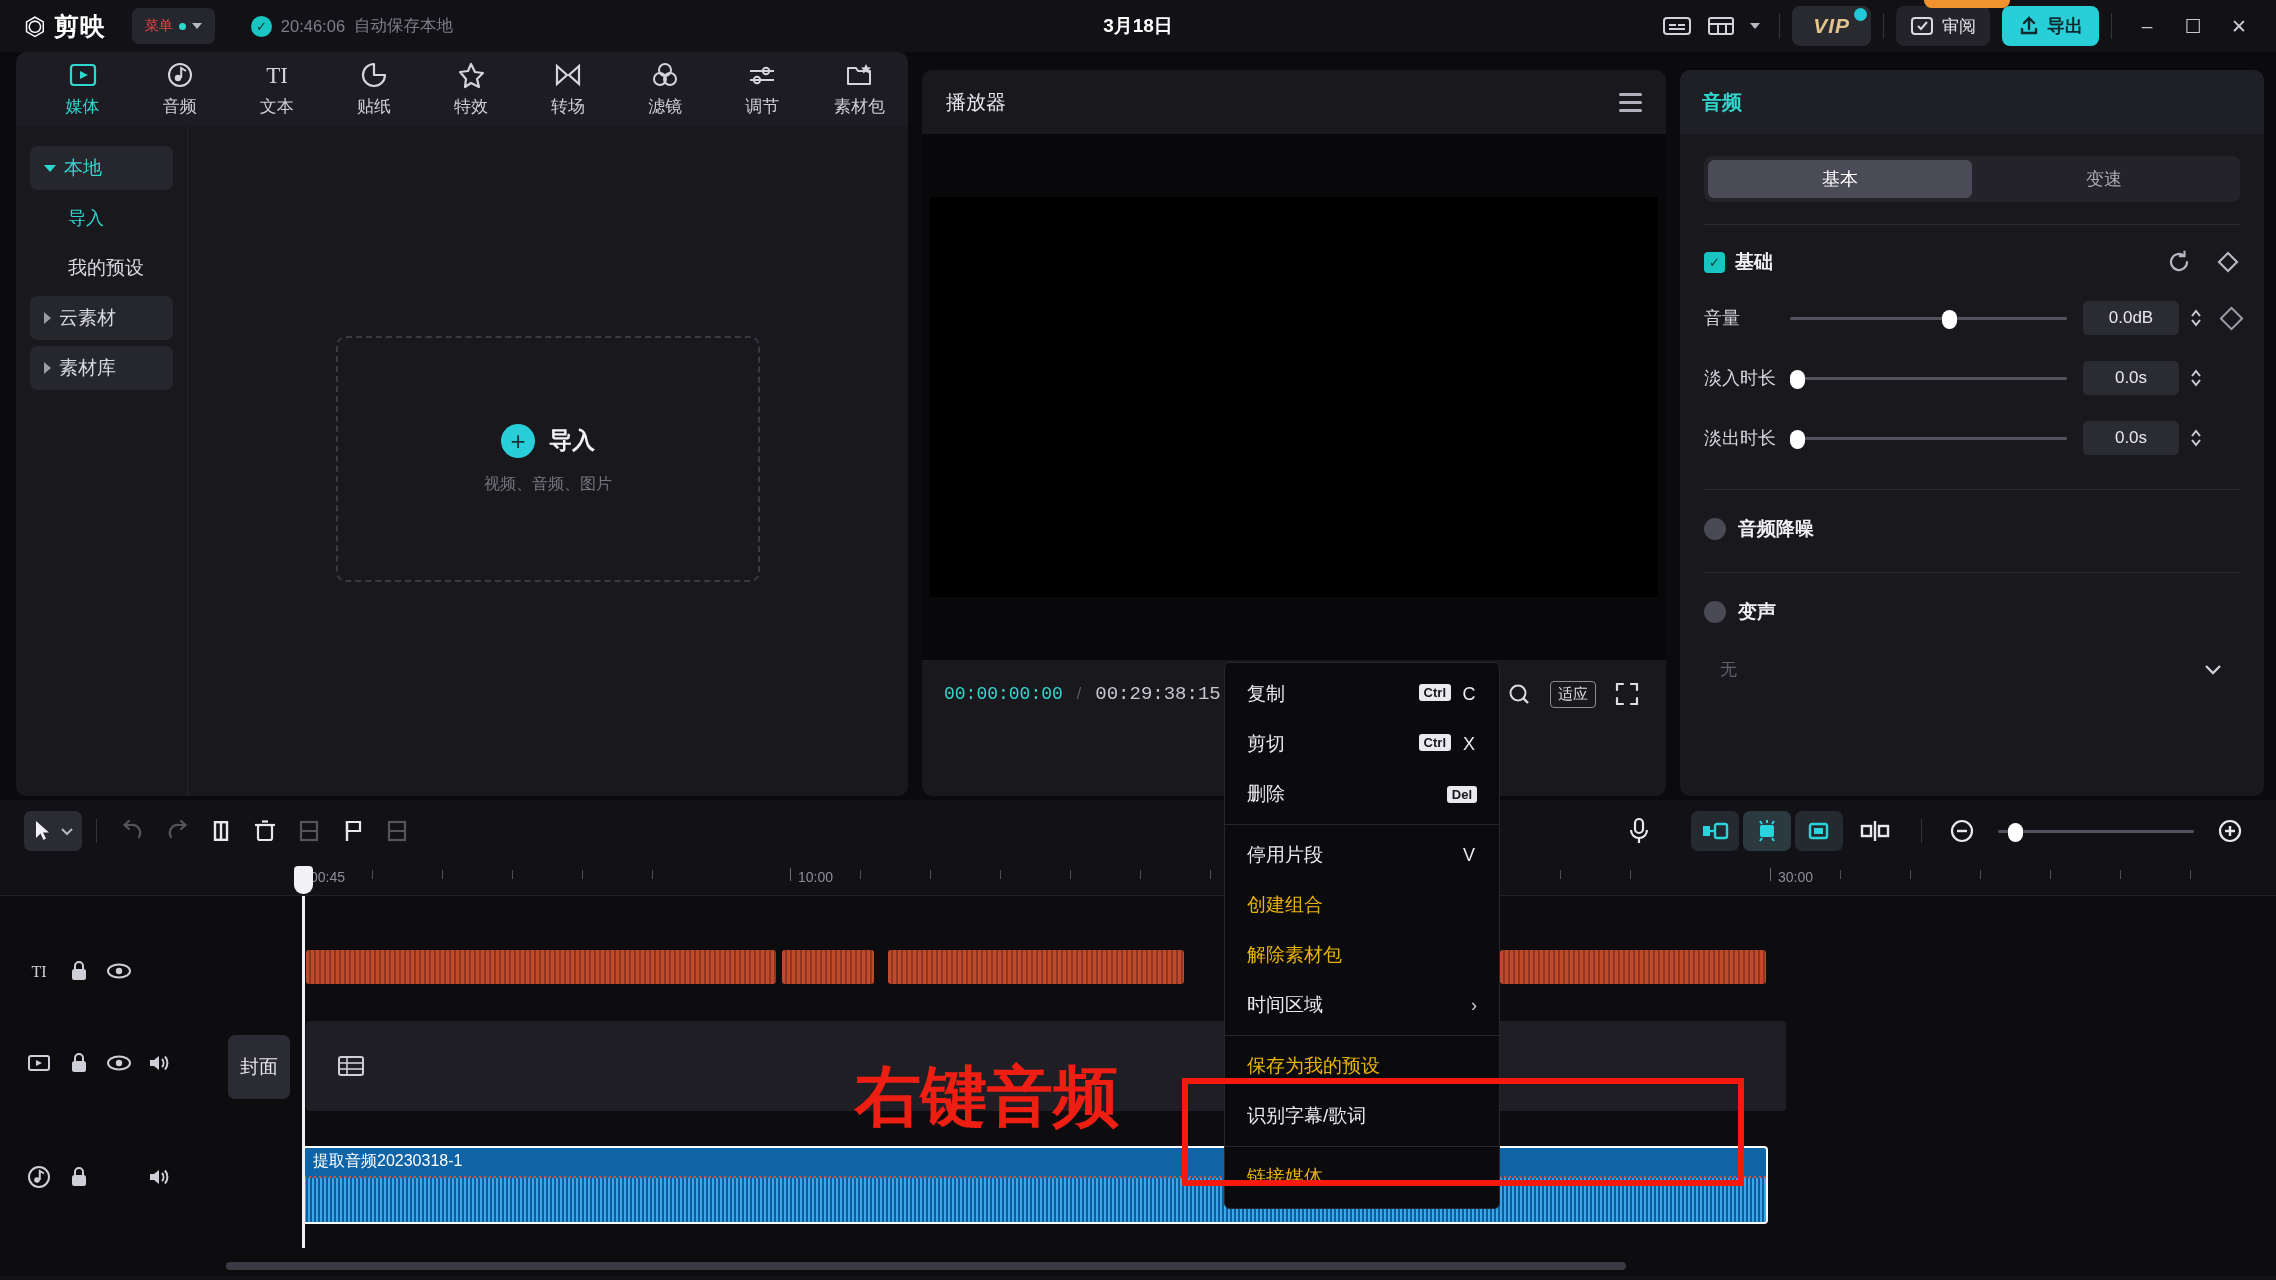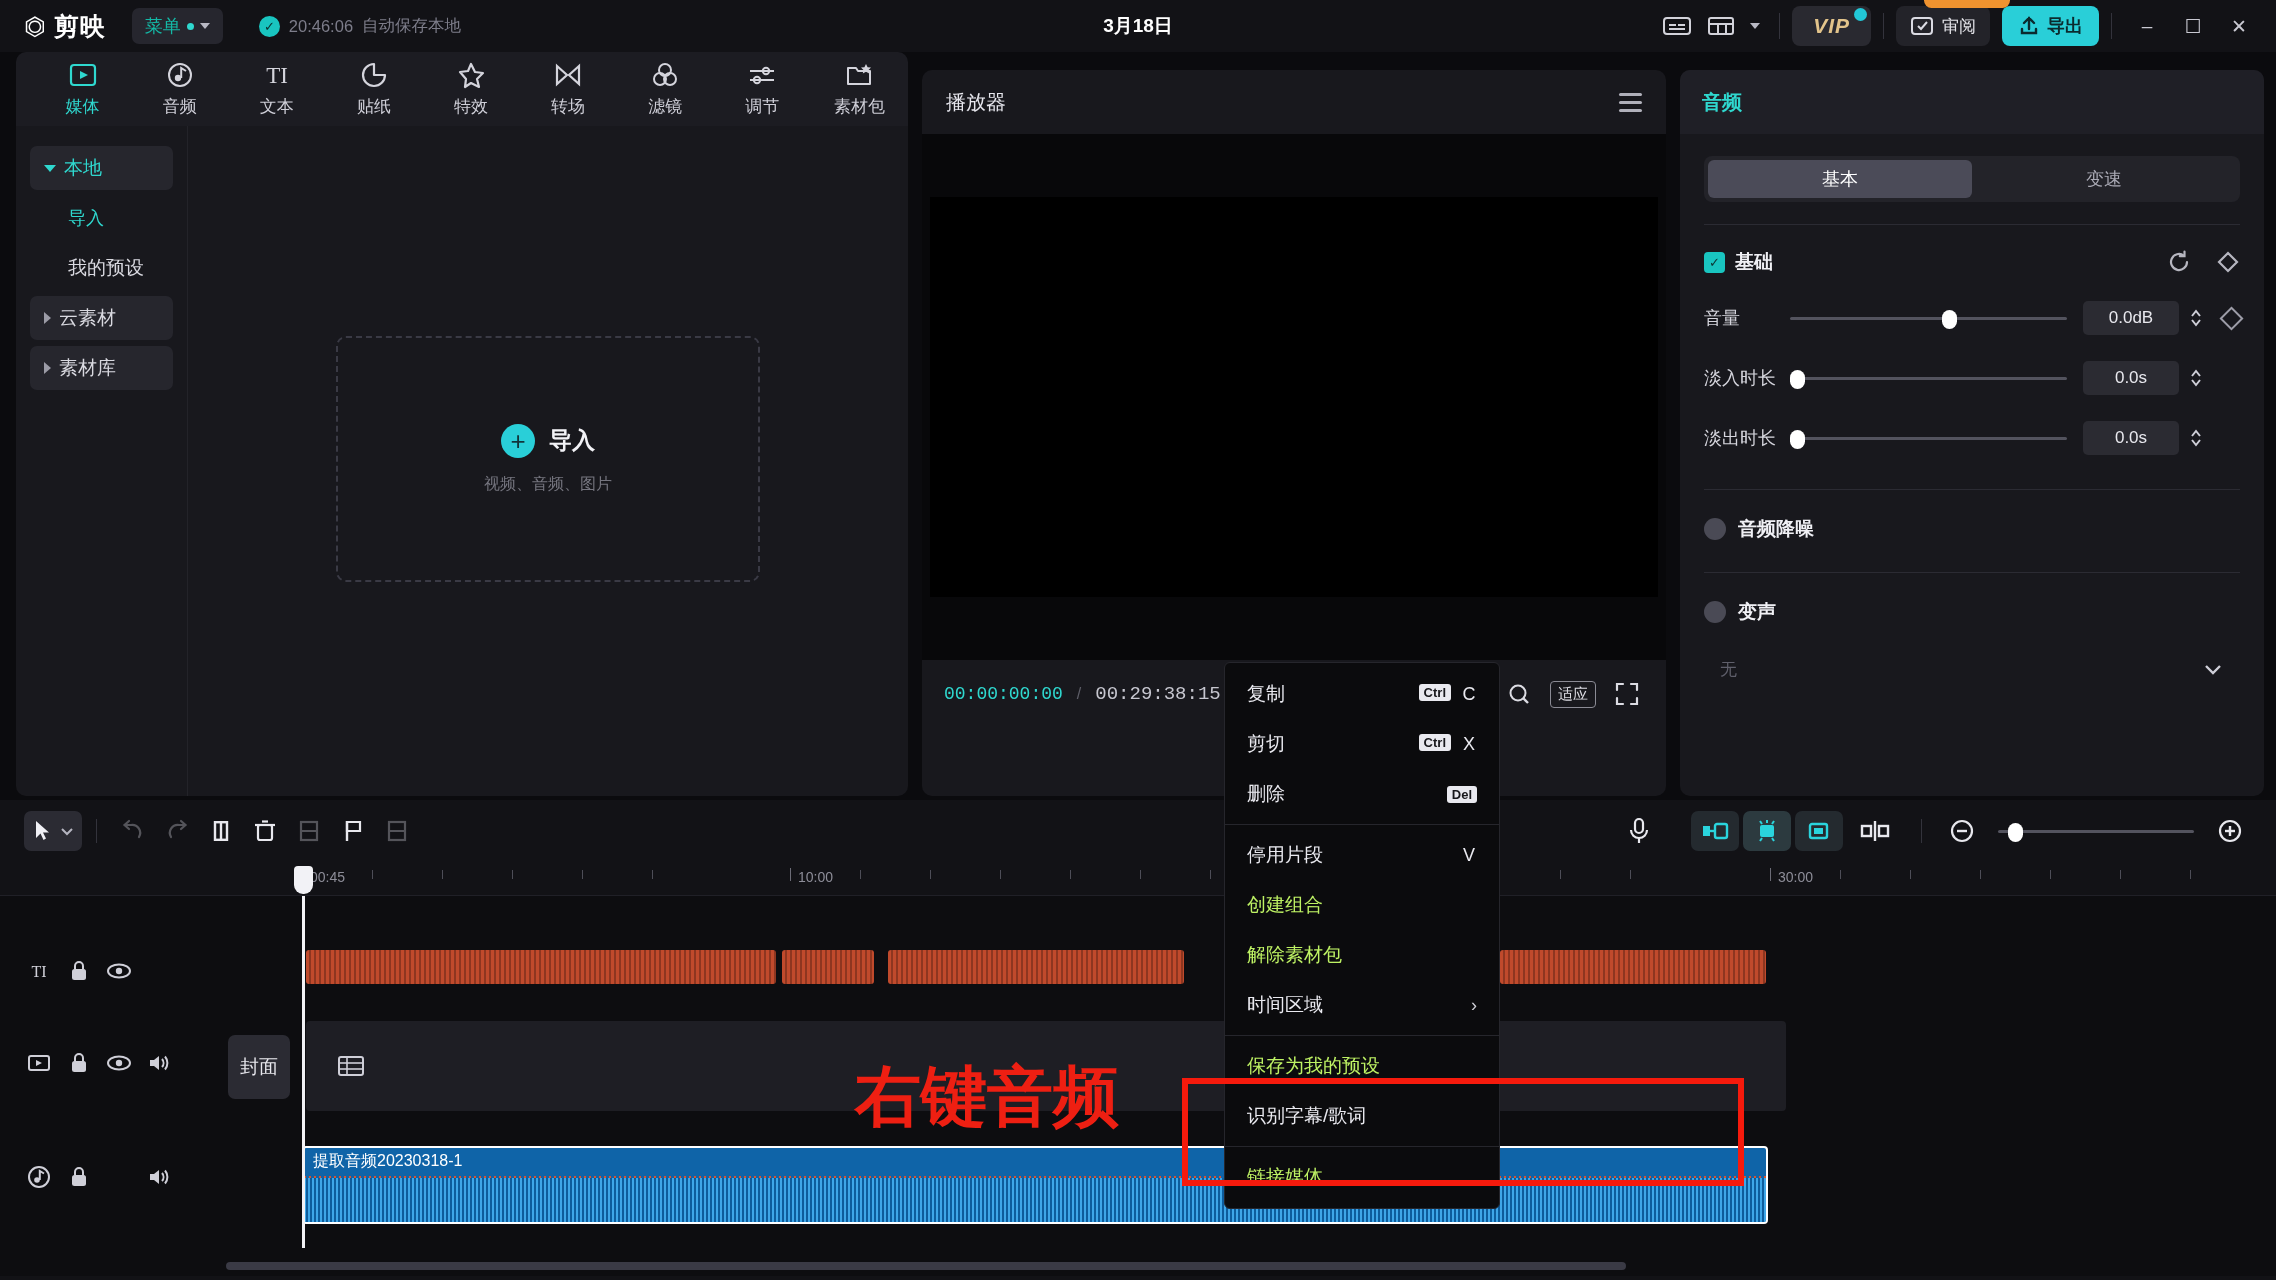--- a/index.html
+++ b/index.html
@@ -17,21 +17,21 @@
   .titlebar {
     position: absolute; top: 0; left: 0; width: 2276px; height: 52px;
     background: #121216; display: flex; align-items: center;
   }
   .logo { display: flex; align-items: center; margin-left: 24px; gap: 9px; }
   .logo-mark { font-size: 25px; color: #fff; line-height: 1; font-weight: bold; letter-spacing:-1px;}
   .logo-text { font-size: 25px; color: #ffffff; font-weight: 700; letter-spacing: 1px; }
   .menu-btn {
     margin-left: 26px; background: #26262e; border-radius: 7px;
     height: 36px; padding: 13px 13px; display: flex; align-items: center; gap: 6px;
-    font-size: 18px; color: #14b8a6; cursor: pointer;
+    font-size: 14px; color: #ef4444; cursor: pointer;
   }
   .menu-dot { width: 7px; height: 7px; border-radius: 50%; background: #2fd8cf; }
   .caret-dn { width: 0; height: 0; border-left: 5px solid transparent; border-right: 5px solid transparent; border-top: 6px solid #b9b9c4; }
   .autosave { margin-left: 36px; display: flex; align-items: center; gap: 9px; font-size: 16.5px; color: #7d7d8a; }
   .check-badge {
     width: 21px; height: 21px; border-radius: 50%; background: #19c5c0;
     display: flex; align-items: center; justify-content: center;
     color: #0b2e2d; font-size: 13px; font-weight: bold;
   }
   .proj-title {
@@ -201,21 +201,21 @@
   .ph-cap { position: absolute; top: -30px; left: -8px; width: 19px; height: 28px; background: #f2f2f6; border-radius: 4px 4px 9px 9px; }
   .hscroll { position: absolute; left: 226px; bottom: 6px; width: 1400px; height: 8px; background: #3a3a45; border-radius: 4px; cursor: pointer; }
 
   
   .ctxmenu {
     position: absolute; left: 1224px; top: 662px; width: 276px;
     background: #0b0b0d; border: 1px solid #26262c; border-radius: 6px; z-index: 200;
     padding: 6px 0;
   }
   .mi { height: 50px; display: flex; align-items: center; padding: 0 22px; font-size: 19px; color: #eaeaf0; cursor: pointer; }
-  .mi.dis { color: #bef264; cursor: default; }
+  .mi.dis { color: #eab308; cursor: default; }
   .mi .sc { margin-left: auto; display: flex; align-items: flex-start; gap: 10px; }
   .kbd { background: #e9e9ef; color: #17171b; border-radius: 3px; font-size: 13px; font-weight: 700; padding: 2px 5px; line-height: 1; }
   .key { font-size: 18px; color: #eaeaf0; min-width: 16px; text-align: center; }
   .mdiv { height: 1px; background: #26262c; margin: 5px 0; }
   .arrow-r { margin-left: auto; font-size: 18px; color: #cfcfd6; }
 
   
   .ann-text {
     position: absolute; left: 855px; top: 1052px; z-index: 300;
     font-size: 66px; font-weight: 700; color: #ee1f12;

